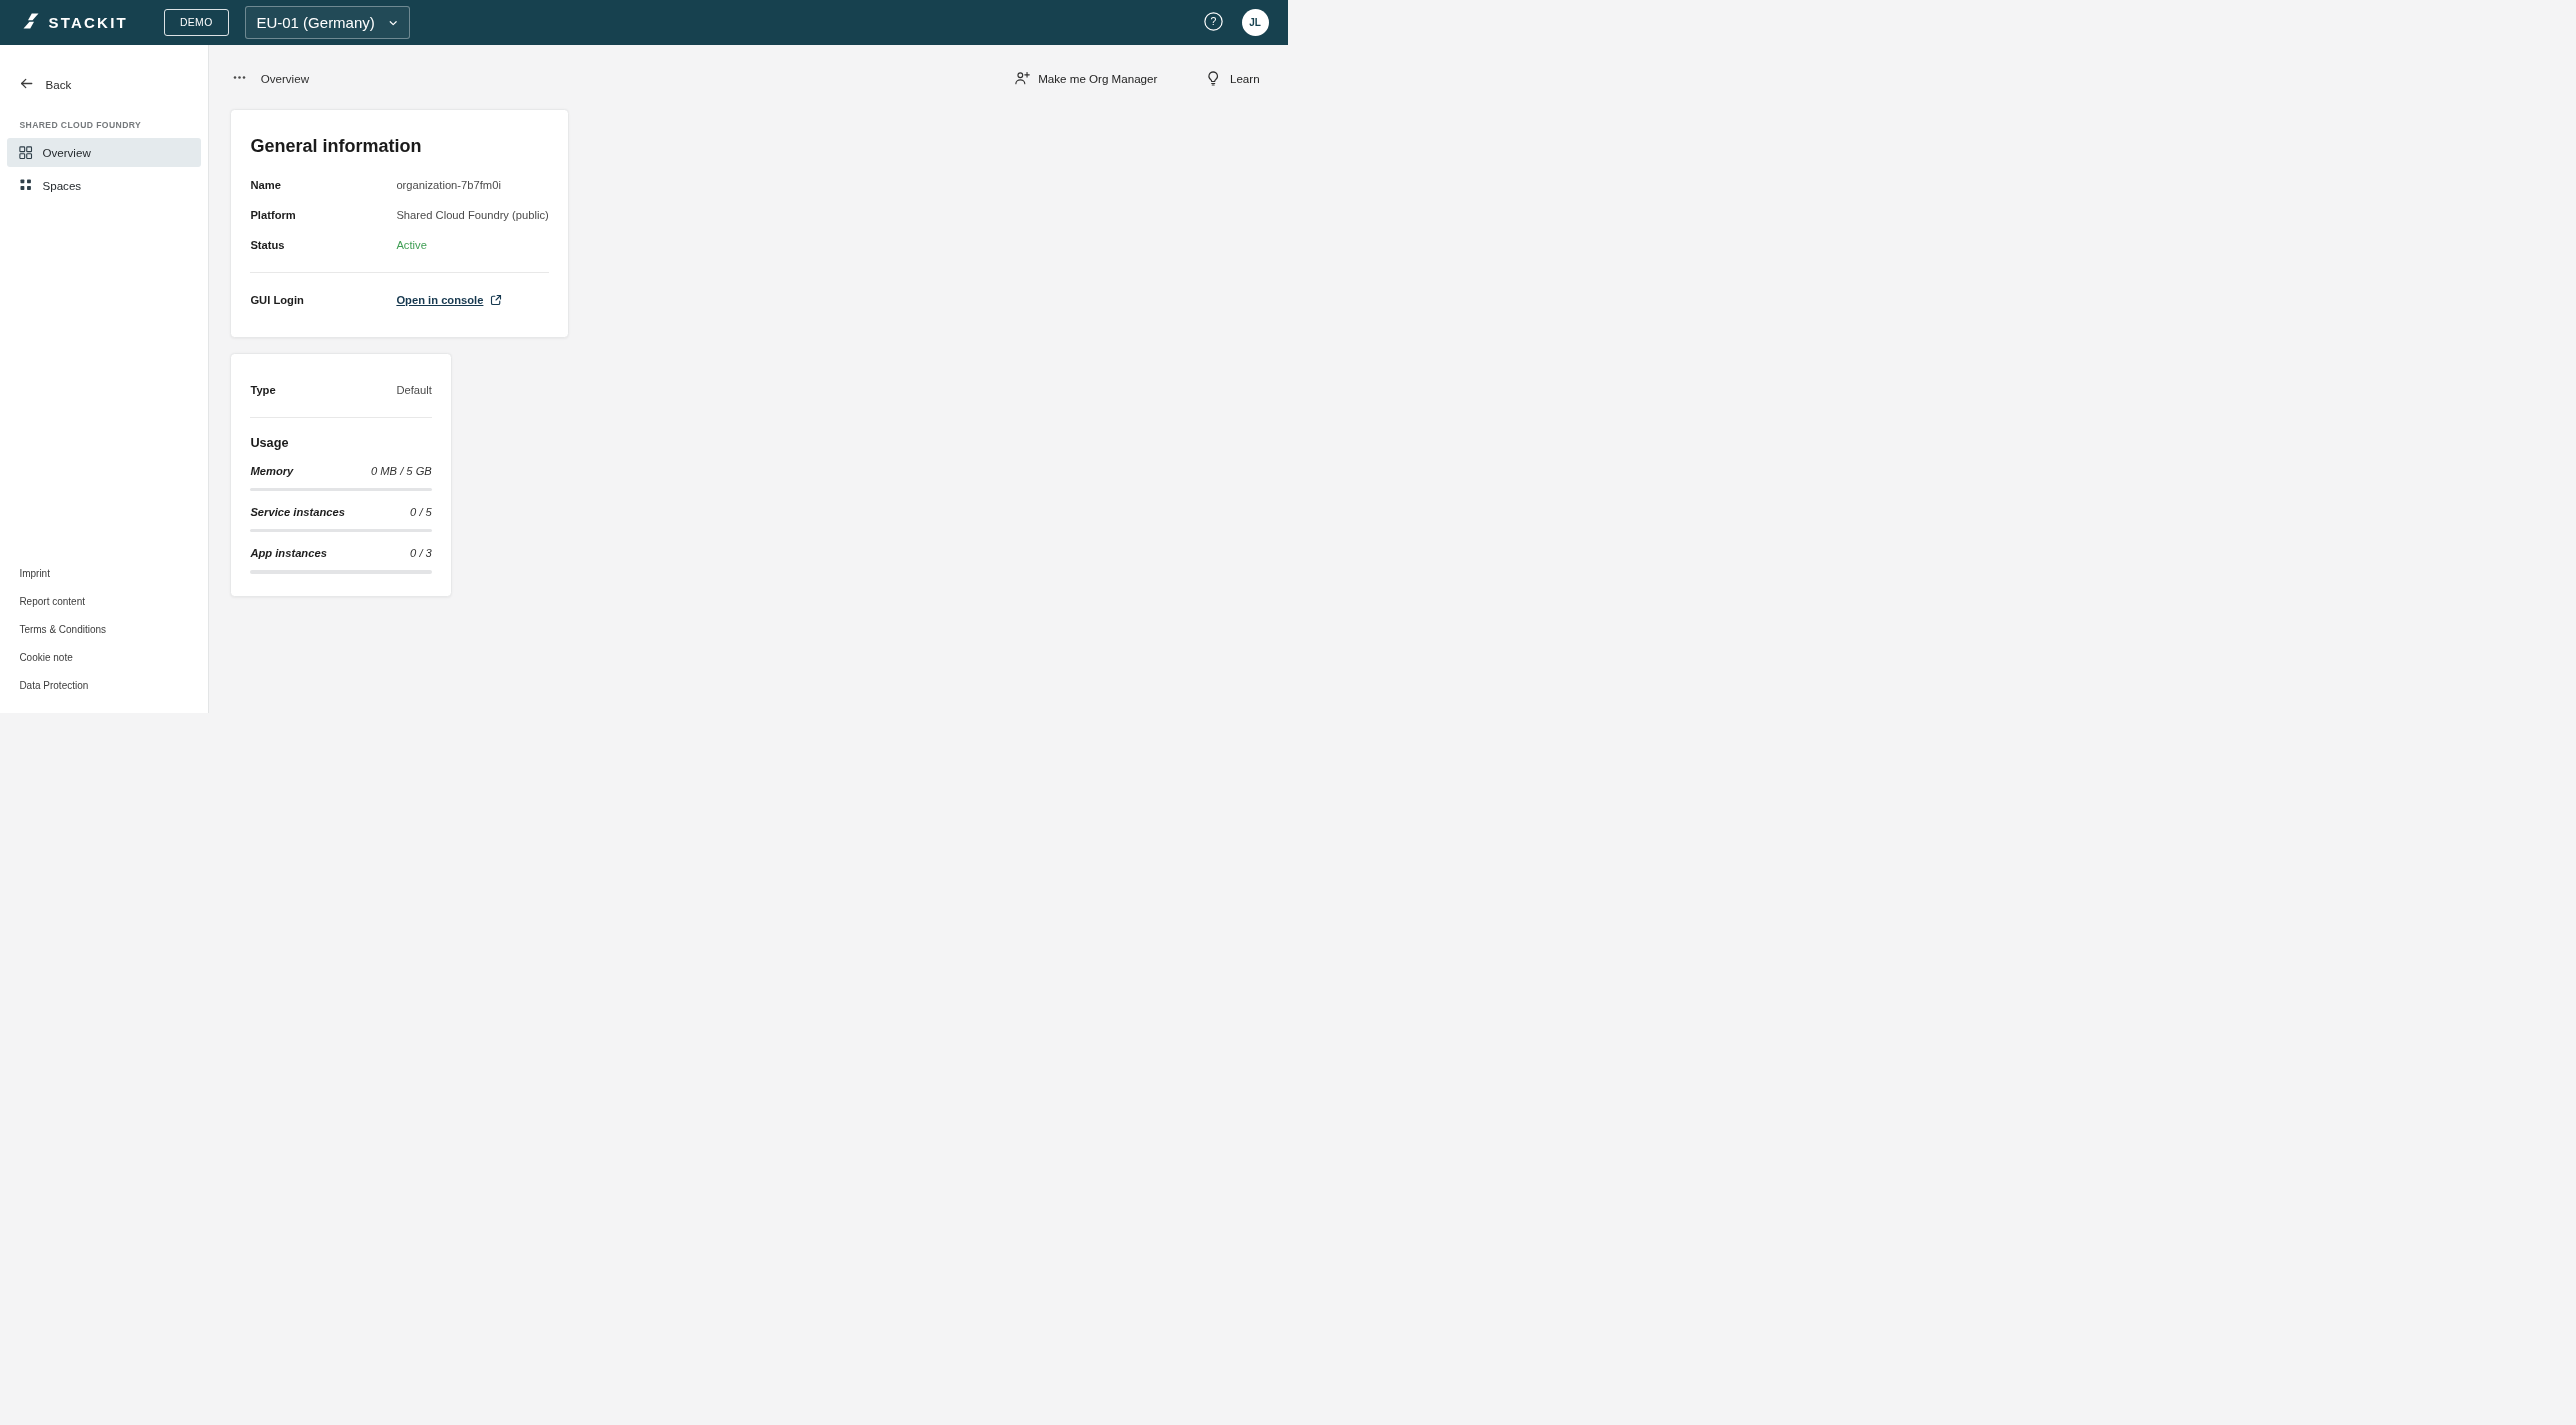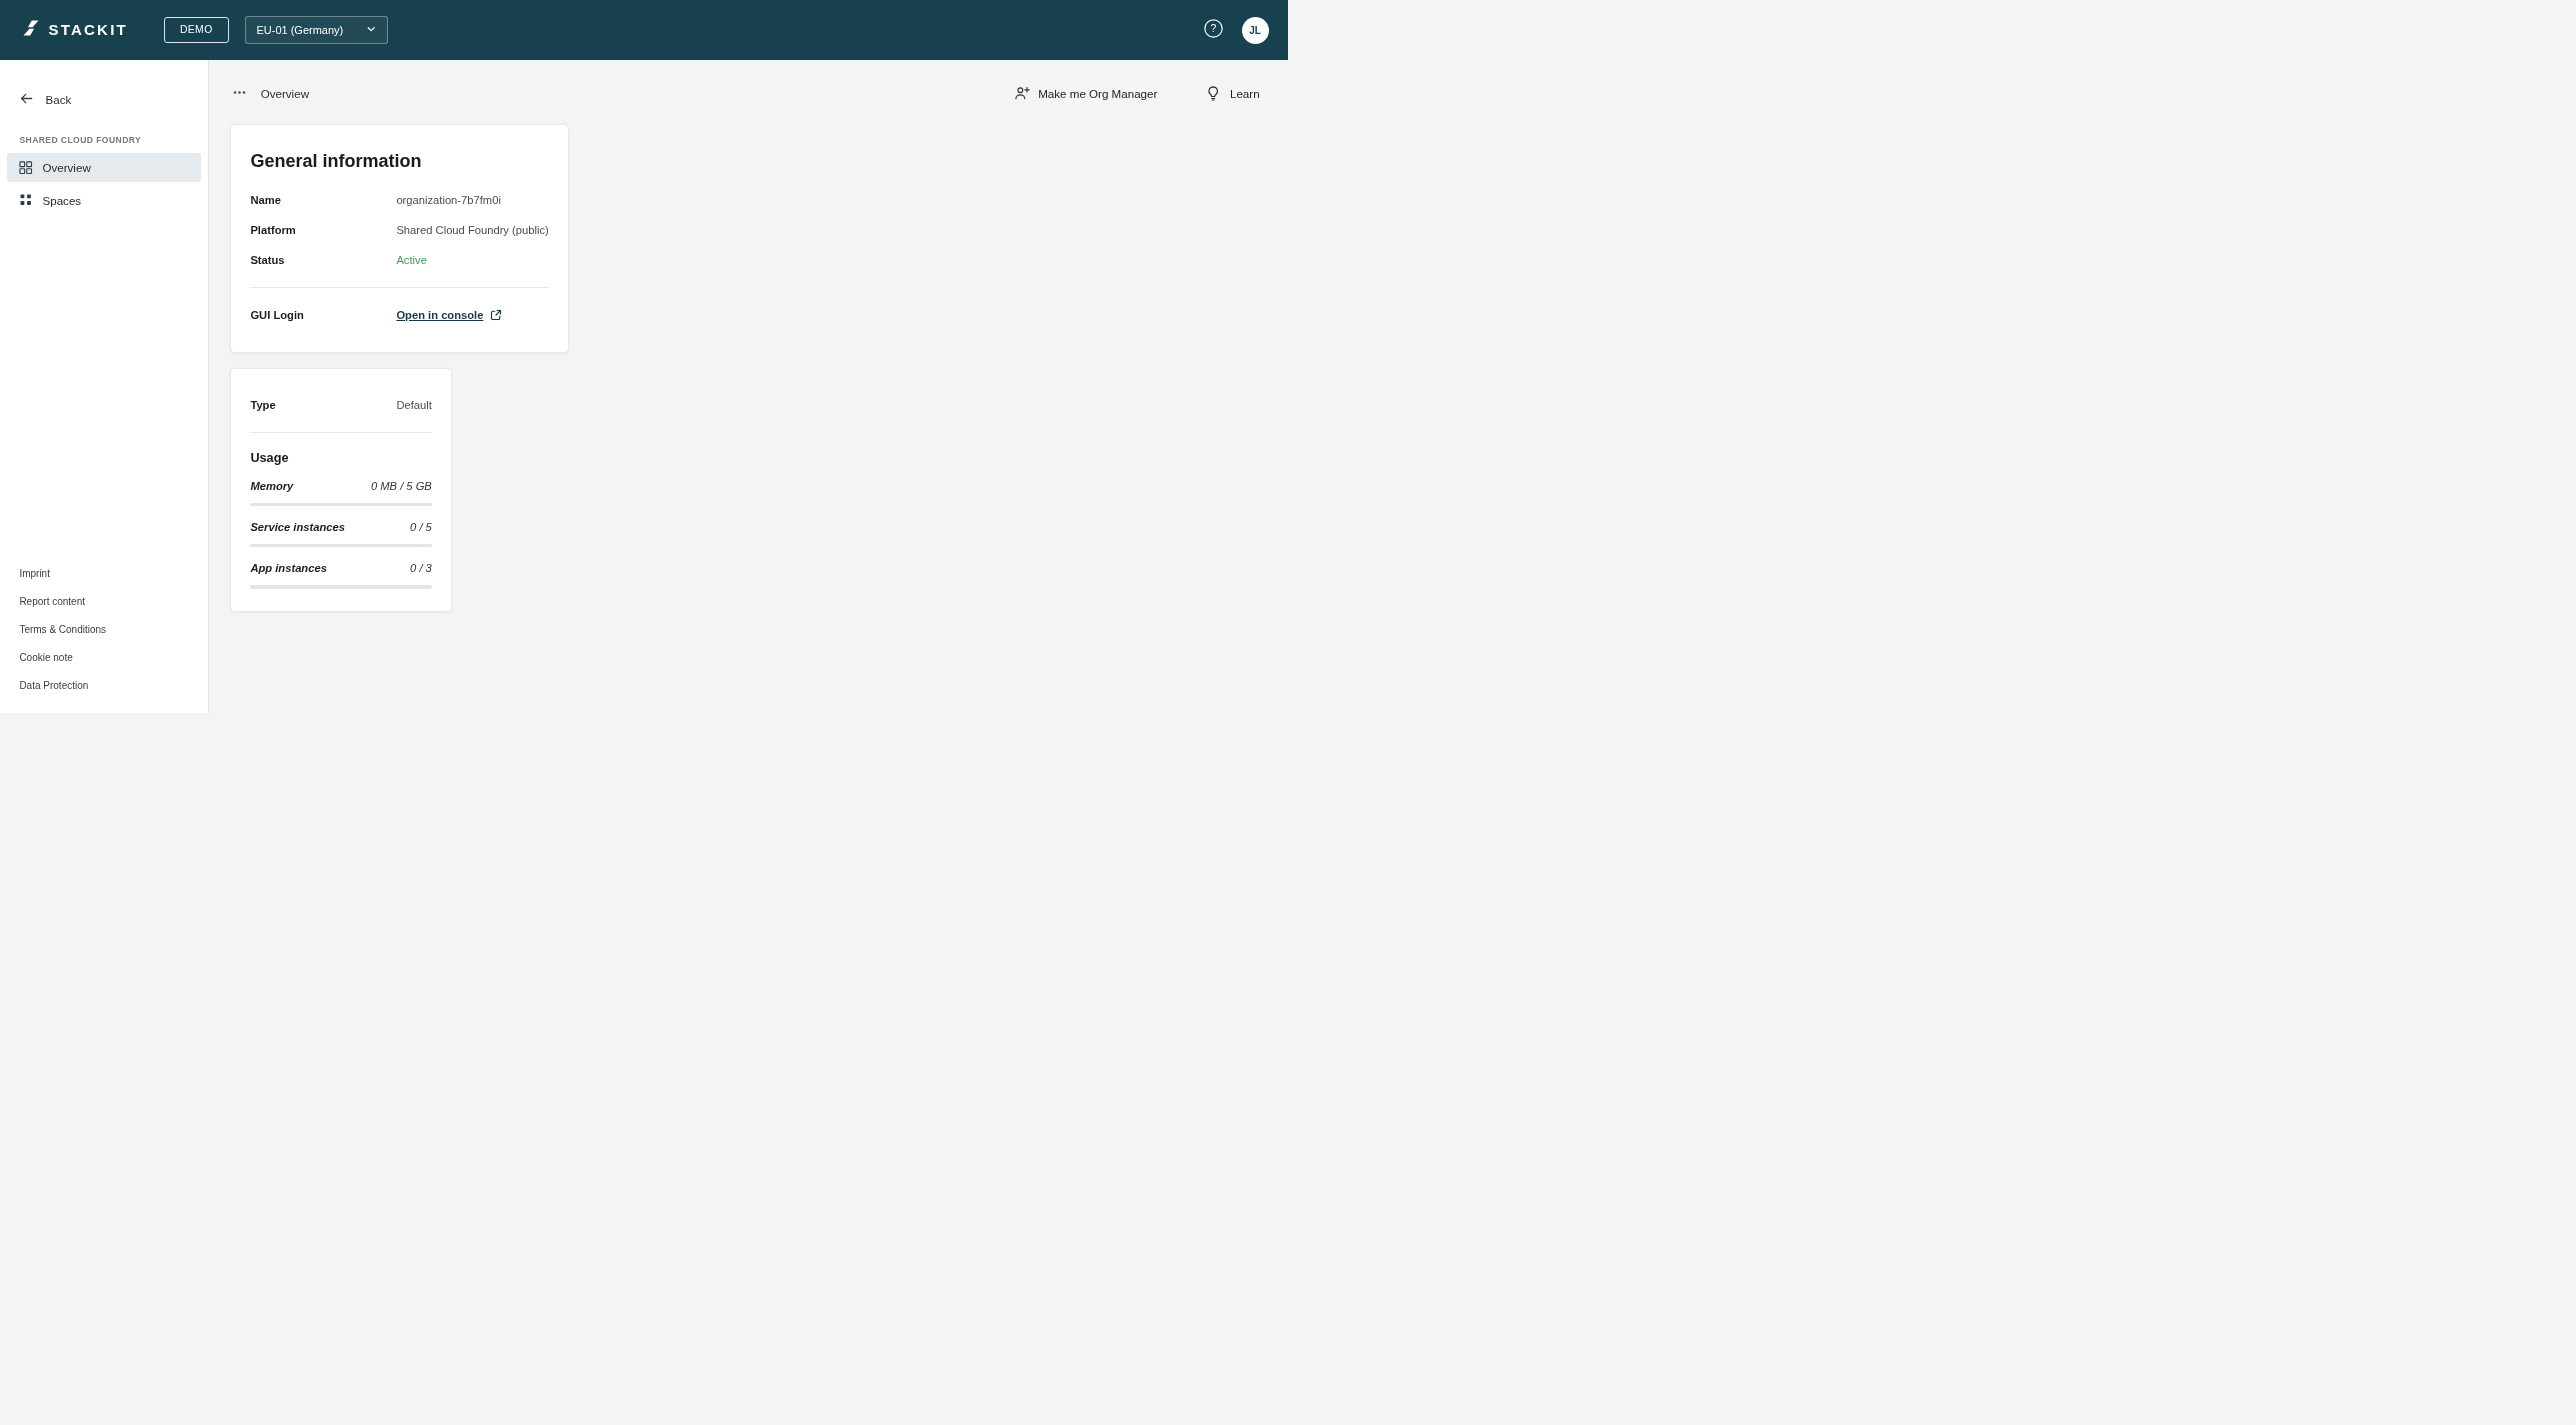--- a/index.html
+++ b/index.html
@@ -1,26 +1,26 @@
 <!DOCTYPE html>
 <html style="font-size:12px"><head>
 <meta charset="utf-8">
 <style>
   * { box-sizing: border-box; }
   html, body { margin:0; padding:0; background:#f4f4f5; }
   body { font-family:"Liberation Sans", sans-serif; color:#222; }
   .app { width:1288px; height:713px; display:flex; flex-direction:column; overflow:hidden; background:#f4f4f5; }
 
   
-  .topbar { height:60px; flex-shrink:0; background:#17414f; display:flex; align-items:center; justify-content:space-between; padding:0 19.4px 0 22.4px; }
+  .topbar { height:45px; flex-shrink:0; background:#17414f; display:flex; align-items:center; justify-content:space-between; padding:0 19.4px 0 22.4px; }
   .topbar-left { display:flex; align-items:center; }
   .brand { display:flex; align-items:center; gap:8.2px; color:#fff; cursor:pointer; }
   .brand-text { font-size:15px; font-weight:bold; letter-spacing:2.2px; }
   .demo-btn { margin-left:36px; background:transparent; border:0.7px solid rgba(255,255,255,0.85); color:#fff; border-radius:3px; padding:6.7px 15px; font-size:10.4px; letter-spacing:0.4px; font-family:inherit; cursor:pointer; }
-  .region-select { margin-left:16.4px; min-width:143px; display:flex; align-items:center; justify-content:space-between; gap:13.4px; background:rgba(255,255,255,0.05); border:0.7px solid rgba(255,255,255,0.35); border-radius:3px; padding:6.7px 10.4px; color:#fff; font-size:11px; cursor:pointer; }
+  .region-select { margin-left:16.4px; min-width:143px; display:flex; align-items:center; justify-content:space-between; gap:13.4px; background:rgba(255,255,255,0.05); border:0.7px solid rgba(255,255,255,0.35); border-radius:3px; padding:6.7px 10.4px; color:#fff; font-size:15px; cursor:pointer; }
   .topbar-right { display:flex; align-items:center; gap:18px; }
   .help-btn { background:none; border:none; padding:0; color:#fff; cursor:pointer; display:flex; }
   .avatar { width:27px; height:27px; border-radius:50%; background:#fff; color:#17414f; font-size:10px; font-weight:bold; display:flex; align-items:center; justify-content:center; cursor:pointer; }
 
   
   .body-row { flex:1; display:flex; min-height:0; }
 
   
   .sidebar { width:209px; flex-shrink:0; background:#fff; border-right:0.7px solid #e3e5e6; display:flex; flex-direction:column; }
   .back-row { display:flex; align-items:center; gap:11.2px; padding:31px 19.4px 0; font-size:11.6px; color:#2b2b2b; cursor:pointer; }

